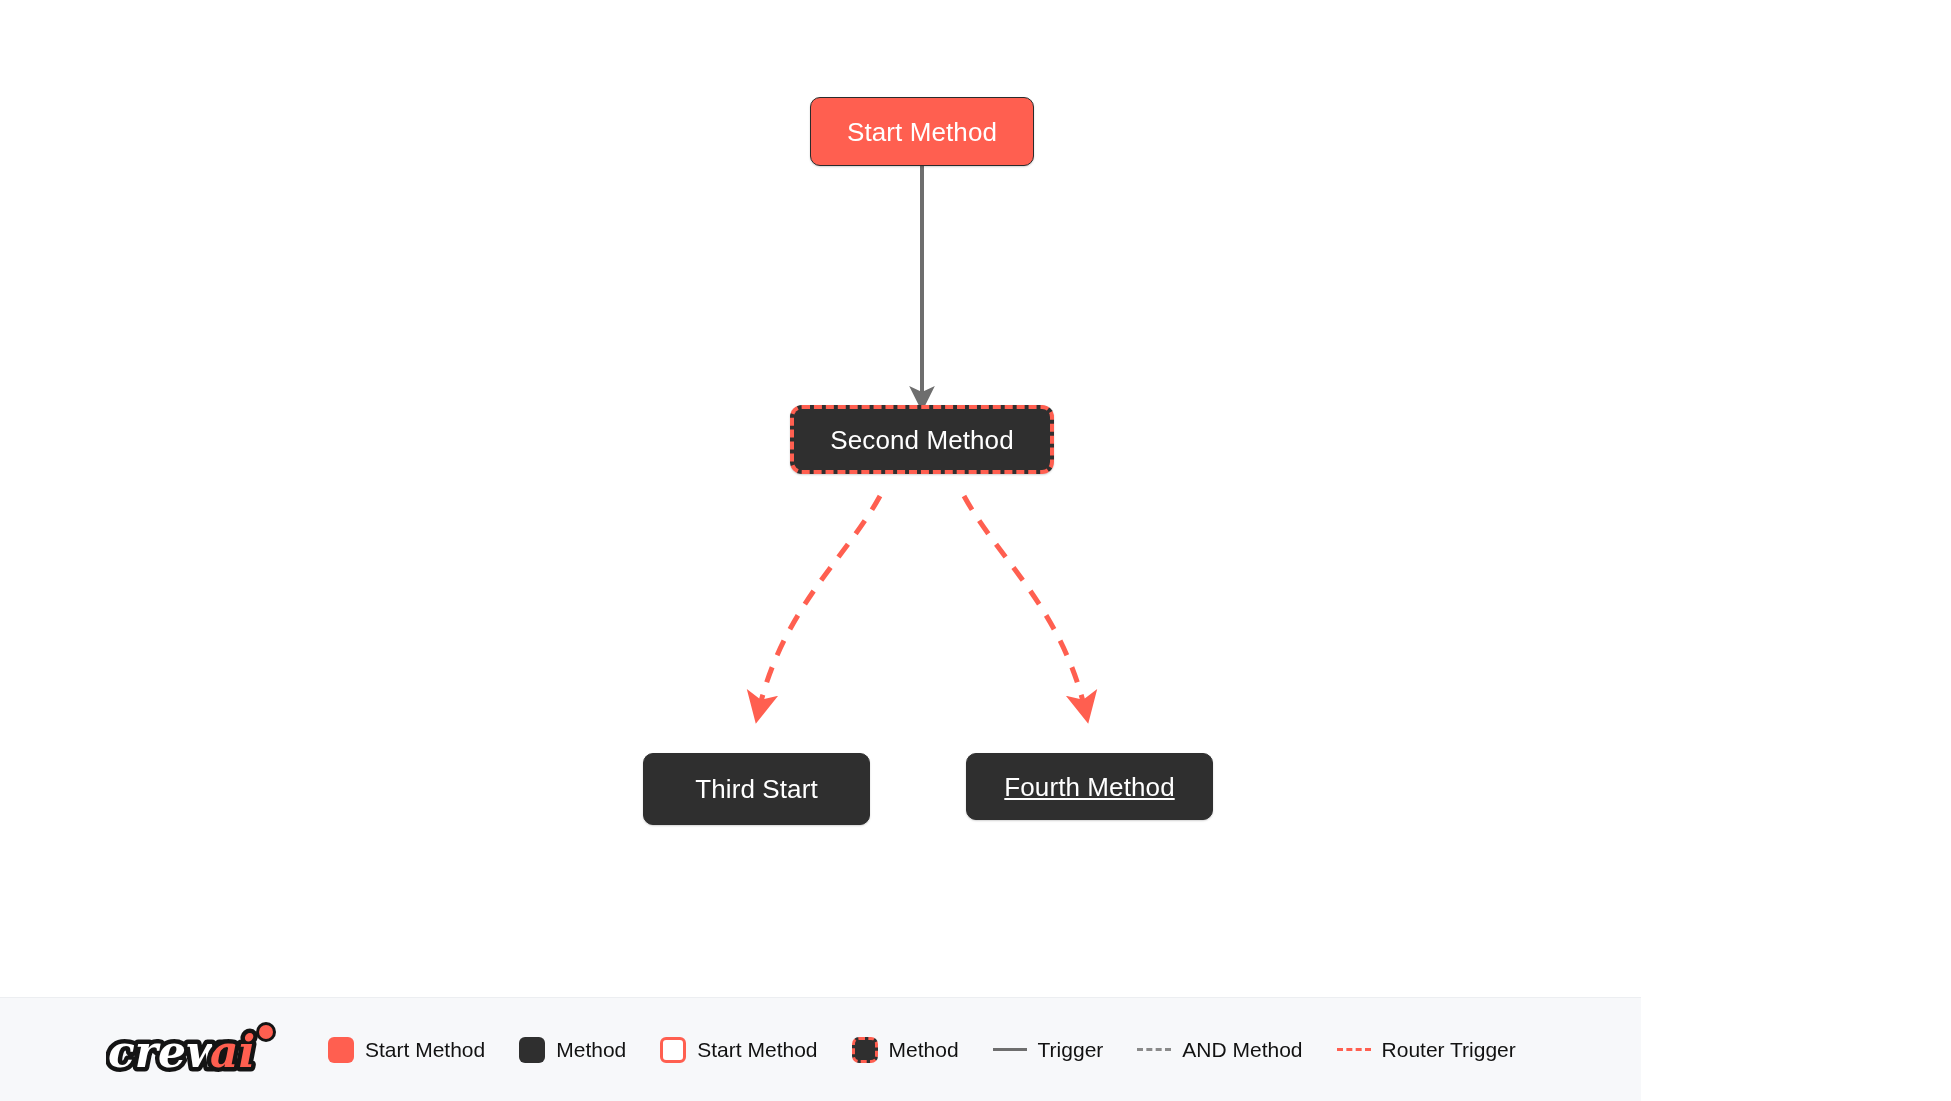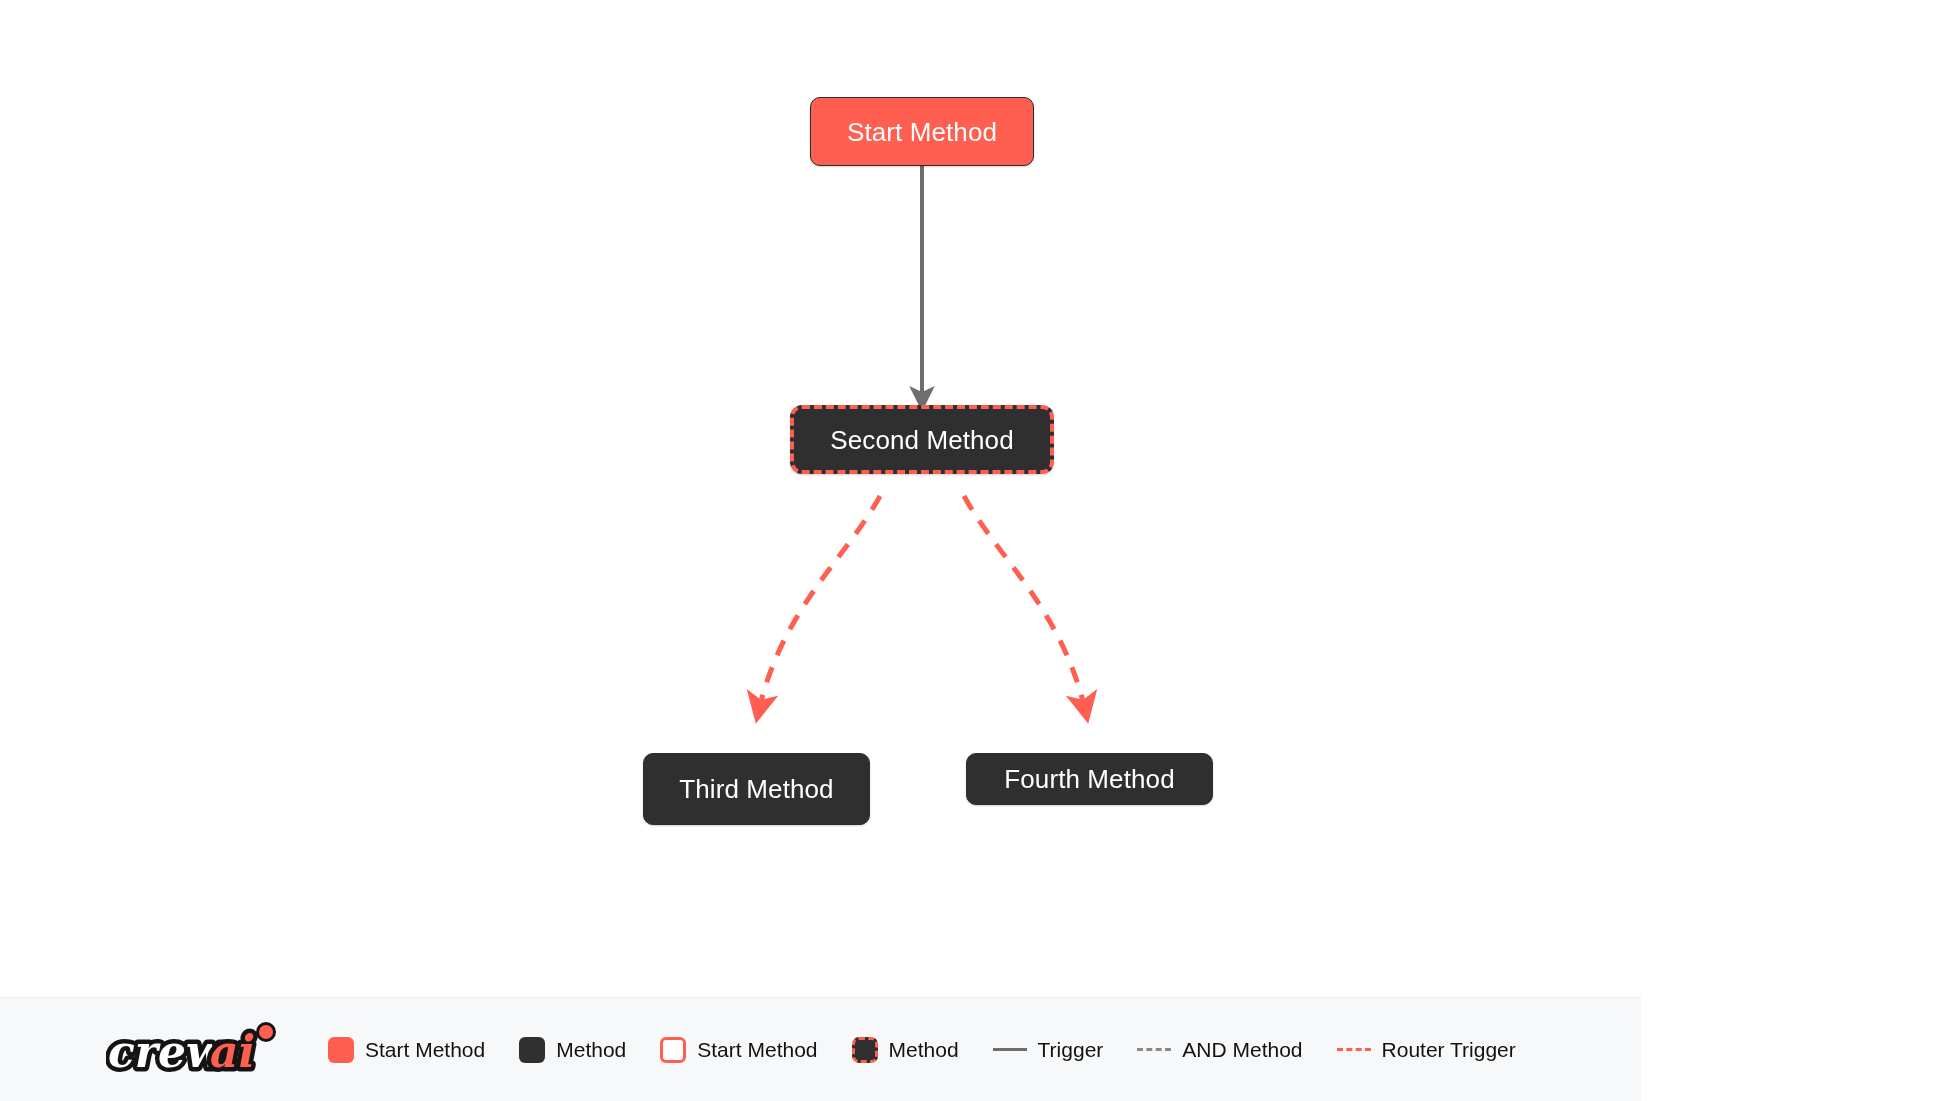--- a/index.html
+++ b/index.html
@@ -144,24 +144,24 @@
 
   <div class="node node-start" style="left:810px; top:97px; width:224px; height:69px;">
     <span class="node-label">Start Method</span>
   </div>
 
   <div class="node node-router" style="left:790px; top:405px; width:264px; height:69px;">
     <span class="node-label">Second Method</span>
   </div>
 
   <div class="node node-method" style="left:643px; top:753px; width:227px; height:72px;">
-    <span class="node-label">Third Method</span>
-  </div>
-
-  <div class="node node-method" style="left:966px; top:753px; width:247px; height:52px;">
+    <span class="node-label">Third Start</span>
+  </div>
+
+  <div class="node node-method" style="left:966px; top:753px; width:247px; height:67px;text-decoration:underline;">
     <span class="node-label">Fourth Method</span>
   </div>
 
 </div>
 
 <div id="legend-bar">
 
   <svg id="legend-logo" viewBox="0 0 186 60">
     <g font-family="'DejaVu Serif', serif" font-size="44" font-style="italic" font-weight="bold">
       <text x="2" y="47" fill="#141414" stroke="#141414" stroke-width="9" stroke-linejoin="round">crew</text>

